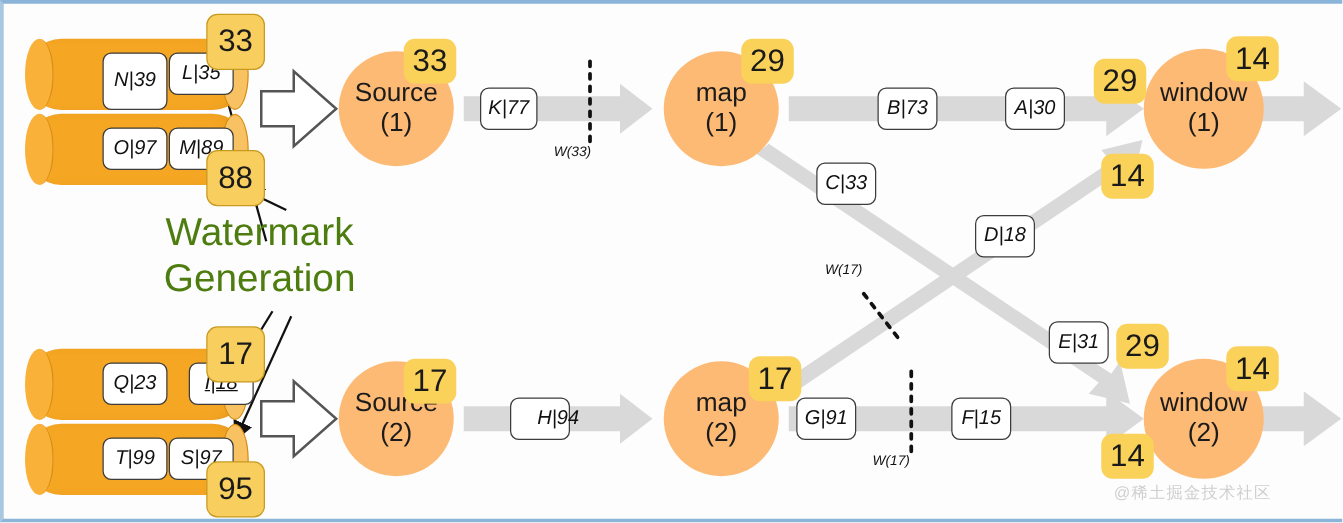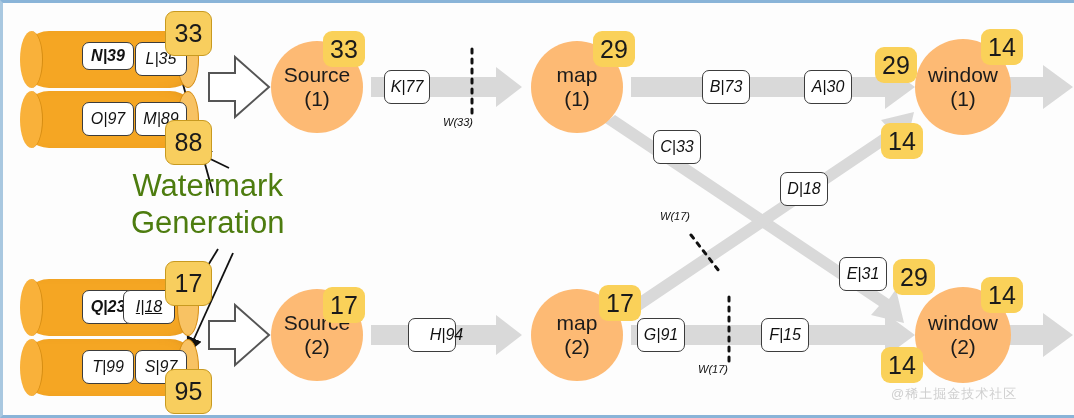--- a/index.html
+++ b/index.html
@@ -171,28 +171,28 @@
     <line x1="226" y1="165" x2="195" y2="150" stroke="#111" stroke-width="1.8" marker-end="url(#thinArrow)"></line>
     <line x1="215" y1="246" x2="196" y2="277" stroke="#111" stroke-width="1.8" marker-end="url(#thinArrow)"></line>
     <line x1="230" y1="250" x2="186" y2="347" stroke="#111" stroke-width="1.8" marker-end="url(#thinArrow)"></line>
   </svg>
 
   <div class="cyl" style="left:18px; top:28px; width:177px;"></div>
   <div class="cyl" style="left:18px; top:88px; width:177px;"></div>
   <div class="cyl" style="left:18px; top:276px; width:177px;"></div>
   <div class="cyl" style="left:18px; top:336px; width:177px;"></div>
 
-  <div class="rec" style="left:79px; top:39px; width:52px; height:28px;font-weight:bold;">N|39</div>
+  <div class="rec" style="left:79px; top:39px; width:52px; height:46px;">N|39</div>
   <div class="rec" style="left:132px; top:39px; width:52px; height:34px;">L|35</div>
 
   <div class="rec" style="left:79px; top:99px; width:52px; height:34px;">O|97</div>
   <div class="rec" style="left:132px; top:99px; width:52px; height:34px;">M|89</div>
 
-  <div class="rec" style="left:79px; top:287px; width:52px; height:34px;font-weight:bold;">Q|23</div>
-  <div class="rec" style="left:120px; top:287px; width:52px; height:34px;text-decoration:underline;">I|18</div>
+  <div class="rec" style="left:79px; top:287px; width:52px; height:34px;">Q|23</div>
+  <div class="rec" style="left:148px; top:287px; width:52px; height:34px;text-decoration:underline;">I|18</div>
 
   <div class="rec" style="left:79px; top:347px; width:52px; height:34px;">T|99</div>
   <div class="rec" style="left:132px; top:347px; width:52px; height:34px;">S|97</div>
 
   <div class="badge outlined" style="left:162px; top:8px; width:45px; height:43px;">33</div>
   <div class="badge outlined" style="left:162px; top:117px; width:45px; height:43px;">88</div>
   <div class="badge outlined" style="left:162px; top:258px; width:45px; height:43px;">17</div>
   <div class="badge outlined" style="left:162px; top:366px; width:45px; height:43px;">95</div>
 
   <div class="caption" style="left:128px; top:165px; text-align:center;">Watermark

